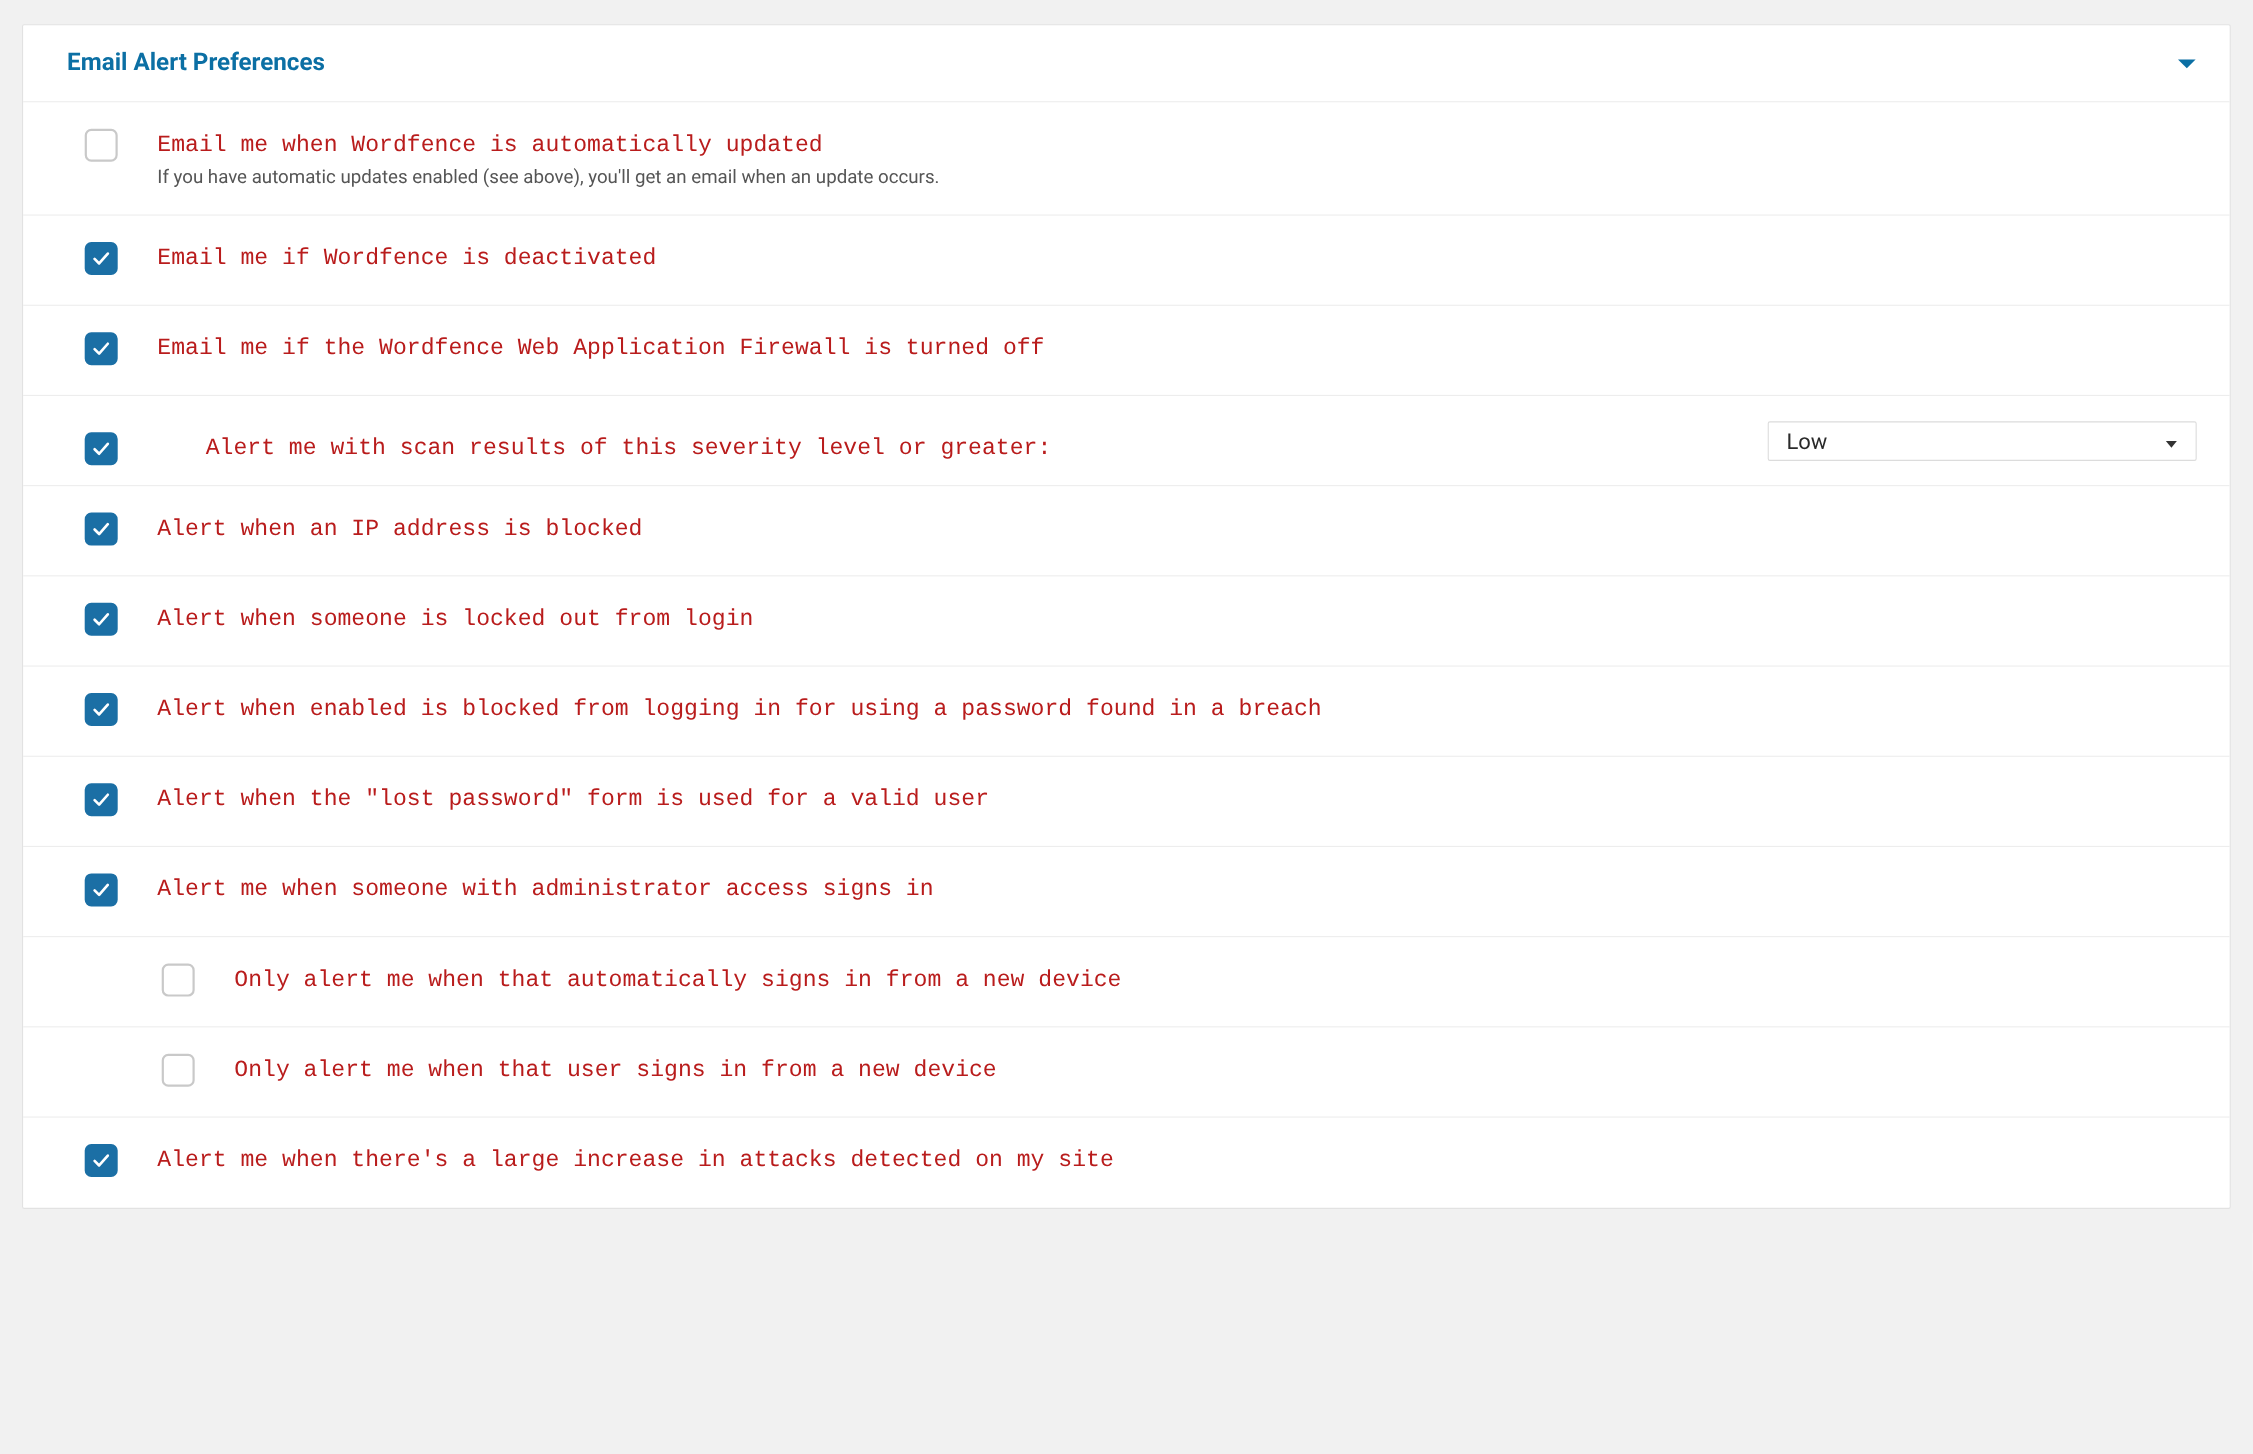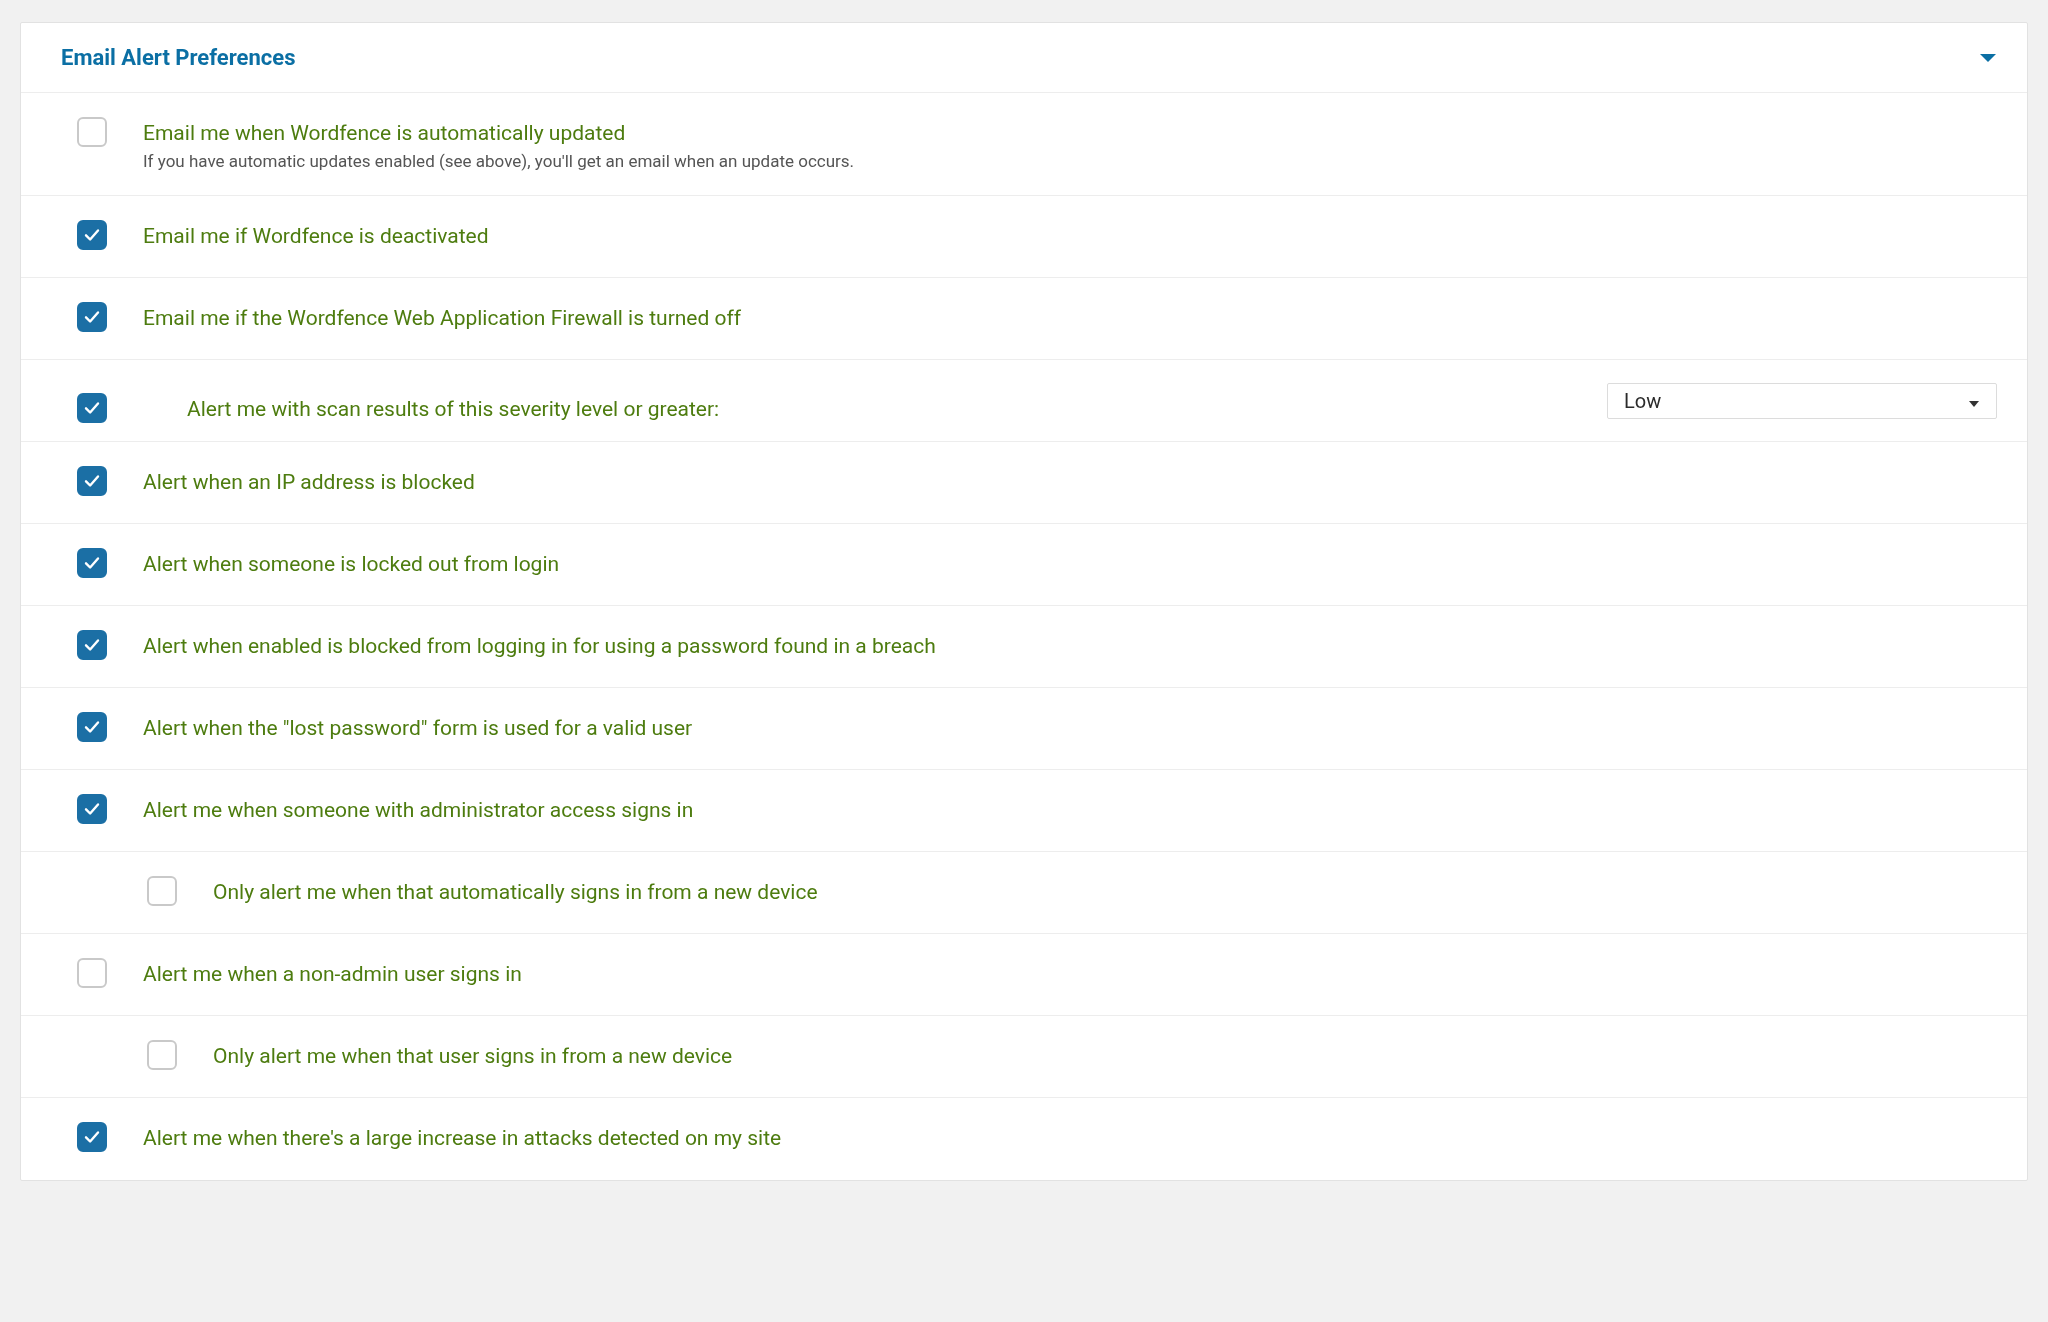--- a/index.html
+++ b/index.html
@@ -69,22 +69,23 @@
   }
   .label-block {
     flex: 1 1 auto;
     display: flex;
     flex-direction: column;
     justify-content: center;
     padding-top: 2px;
   }
   .label-main {
     font-size: 21px;
-    color: #4d7c0f;
+    color: #b91c1c;
     line-height: 1.35;
+    font-family: Liberation Mono, monospace;
   }
   .label-sub {
     font-size: 17px;
     color: #555555;
     margin-top: 4px;
   }
   .row.sub .label-main {
     font-size: 21px;
   }
   .row.sub .checkbox {
@@ -232,26 +233,20 @@
         <div class="label-block">
           <div class="label-main">Alert me when someone with administrator access signs in</div>
         </div>
       </div>
       <div class="row sub">
         <span class="checkbox"></span>
         <div class="label-block">
           <div class="label-main">Only alert me when that automatically signs in from a new device</div>
         </div>
       </div>
-      <div class="row">
-        <span class="checkbox"></span>
-        <div class="label-block">
-          <div class="label-main">Alert me when a non-admin user signs in</div>
-        </div>
-      </div>
       <div class="row sub">
         <span class="checkbox"></span>
         <div class="label-block">
           <div class="label-main">Only alert me when that user signs in from a new device</div>
         </div>
       </div>
       <div class="row last">
         <span class="checkbox checked">
           <svg width="18" height="18" viewBox="0 0 24 24" fill="none" stroke="#ffffff" stroke-width="3.2" stroke-linecap="round" stroke-linejoin="round">
             <polyline points="4 12.5 9.5 18 20 6"></polyline>

